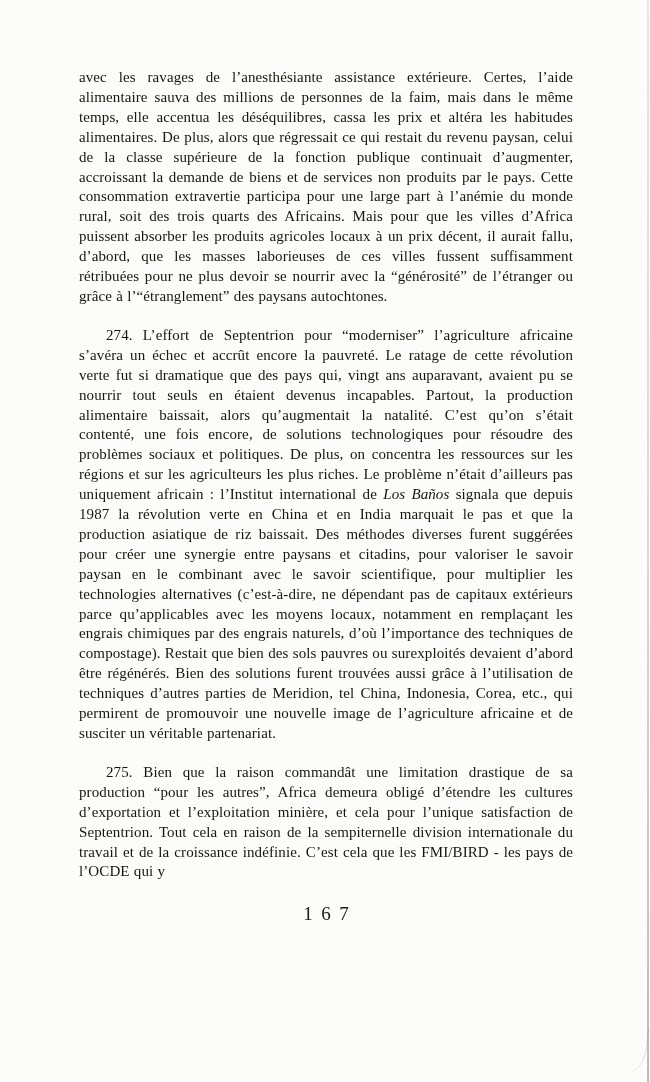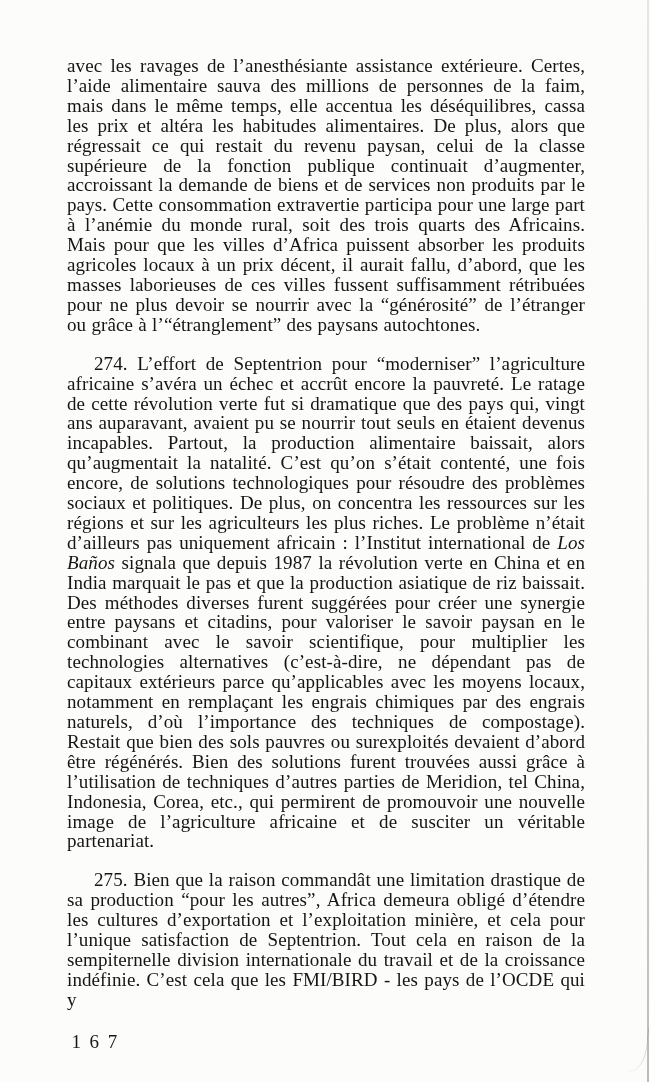--- a/index.html
+++ b/index.html
@@ -13,37 +13,38 @@
     font-family: "Liberation Serif", "DejaVu Serif", serif;
     color: #171512;
     position: relative;
     overflow: hidden;
   }
   .page {
     padding: 52px 61px 0 63px;
     box-sizing: border-box;
   }
   .para {
-    margin: 4px;
+    margin: 16px;
     text-align: justify;
-    font-size: 19px;
+    font-size: 15px;
     line-height: 19.9px;
     letter-spacing: 0.1px;
     word-spacing: 0.4px;
   }
   .para + .para {
     margin-top: 19px;
   }
   .indent {
     text-indent: 27px;
   }
   .para i {
   }
   .page-number {
     margin-top: 21px;
+    text-align: center;
     font-size: 19px;
     letter-spacing: 0.45em;
     padding-left: 0.45em; 
     color: #1b1915;
   }
   .scan-edge {
     position: absolute;
     top: 0;
     right: 1px;
     width: 2px;

